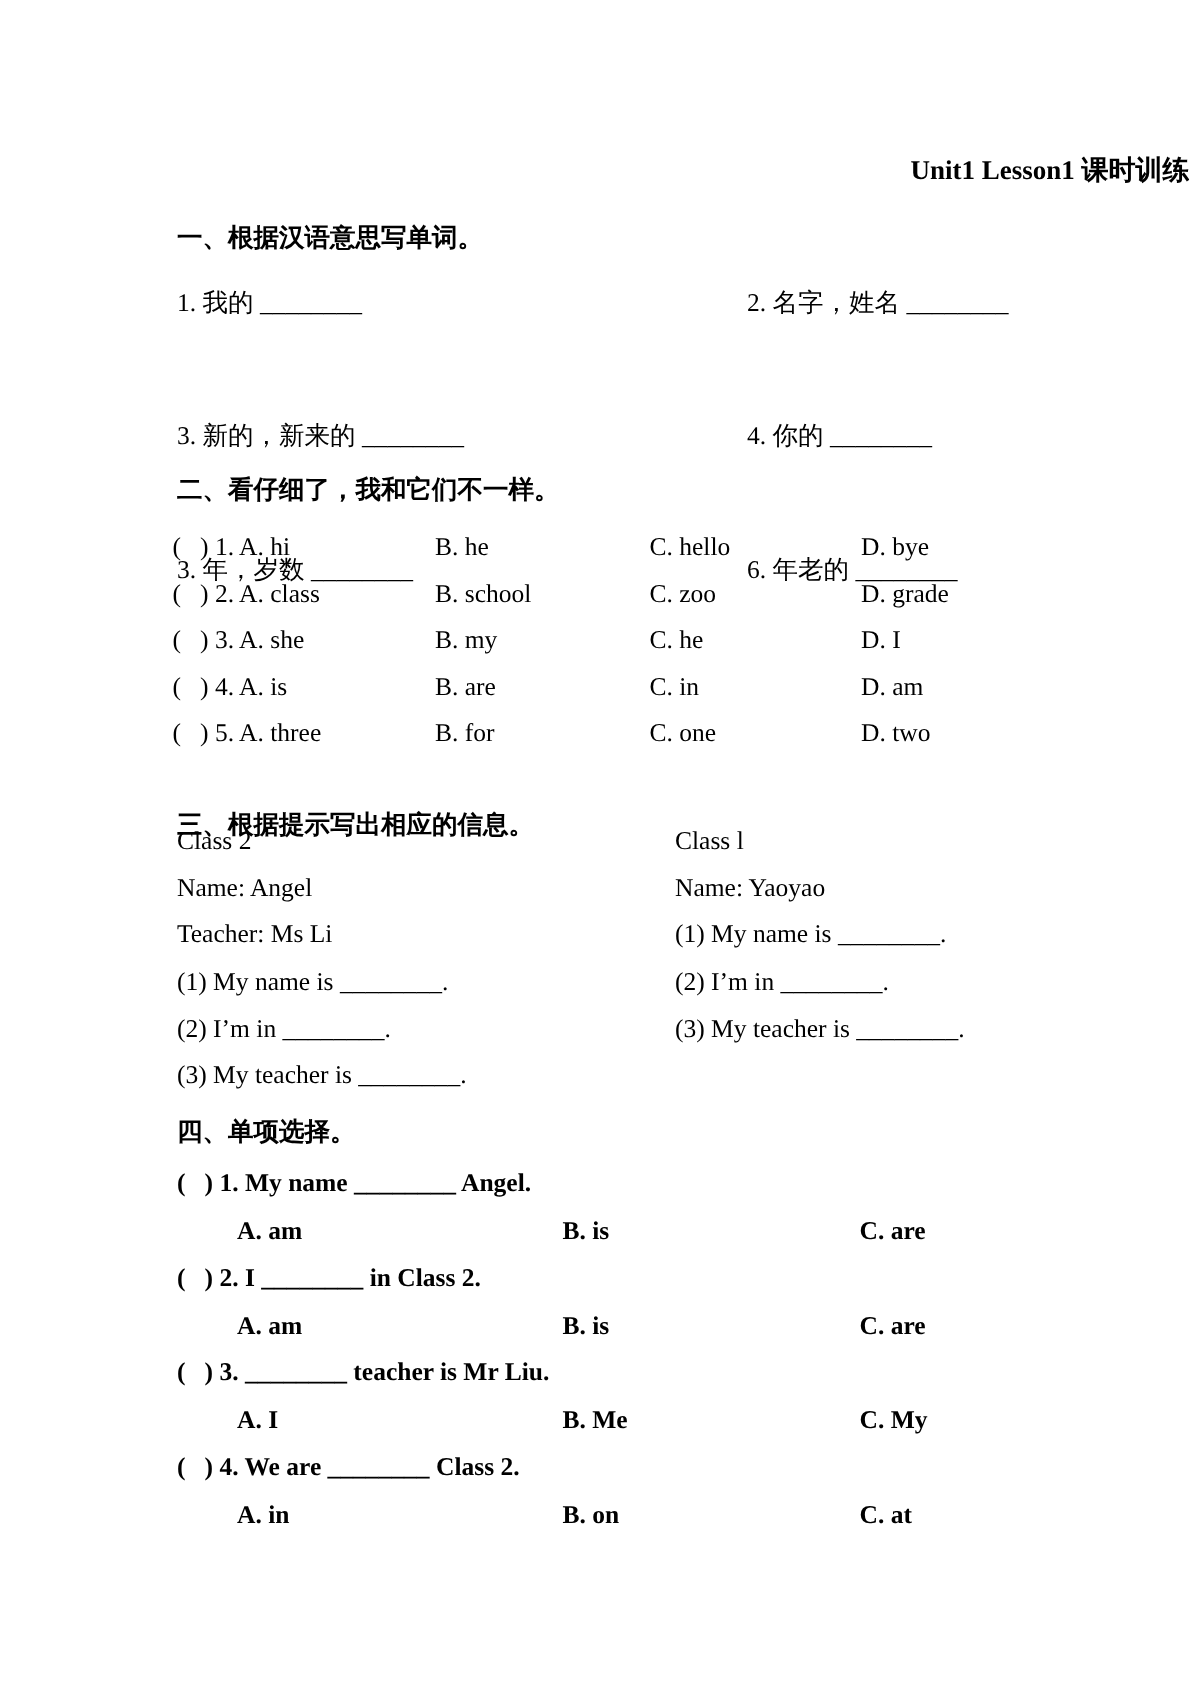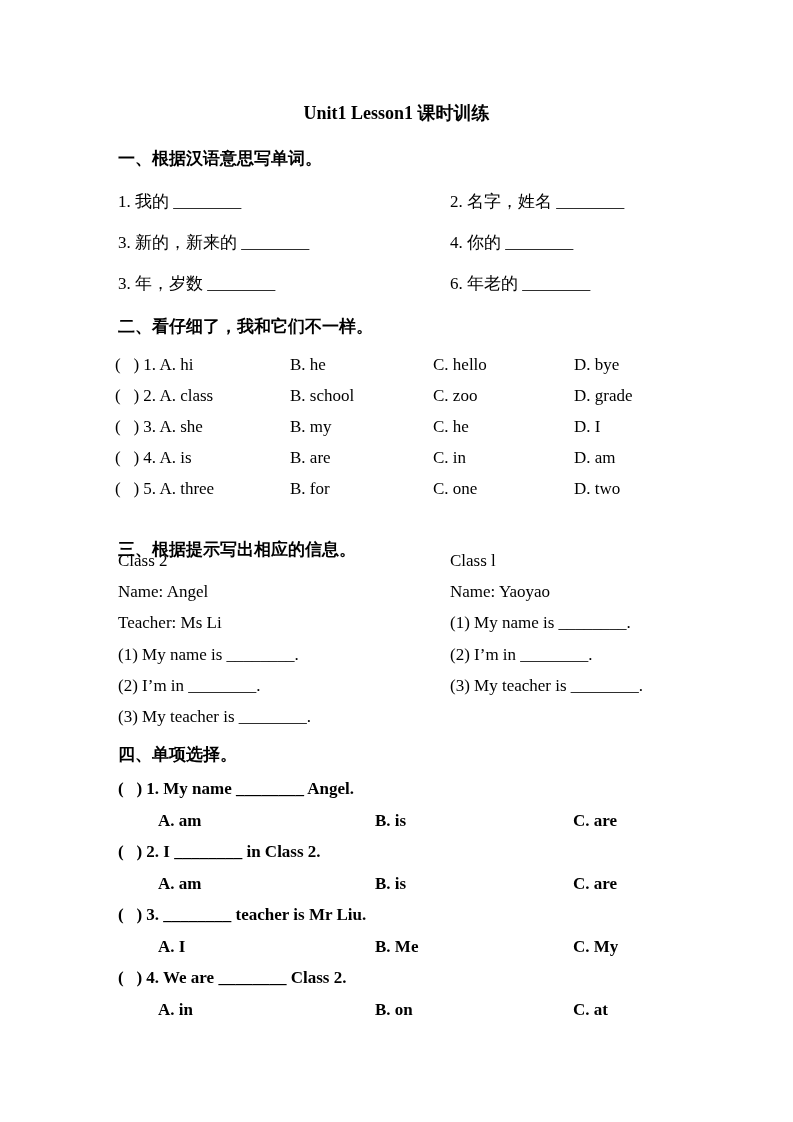--- a/index.html
+++ b/index.html
@@ -8,32 +8,33 @@
     width:793px; height:1122px;
     background:#ffffff;
     color:#000000;
     font-family:"Liberation Serif","DejaVu Serif",serif;
     font-size:17px;
     overflow:hidden;
   }
   .abs { position:absolute; }
   .title {
     top:101px; left:0; width:793px;
-    text-align:center;
+    text-align:right;
     font-size:18px; font-weight:bold;
     margin:0;
   }
   .sec-heading { left:118px; font-size:17px;font-weight:bold; }
 
   
   .sec1-grid {
     top:190px; left:118px;
     display:grid;
     grid-template-columns:332px auto;
     grid-auto-rows:41px;
+    gap:48px;
   }
   
   .sec2-grid {
     top:355px; left:115px;
     display:grid;
     grid-template-columns:175px 143px 141px auto;
     grid-auto-rows:31px;
   }
   
   .sec3-grid {

